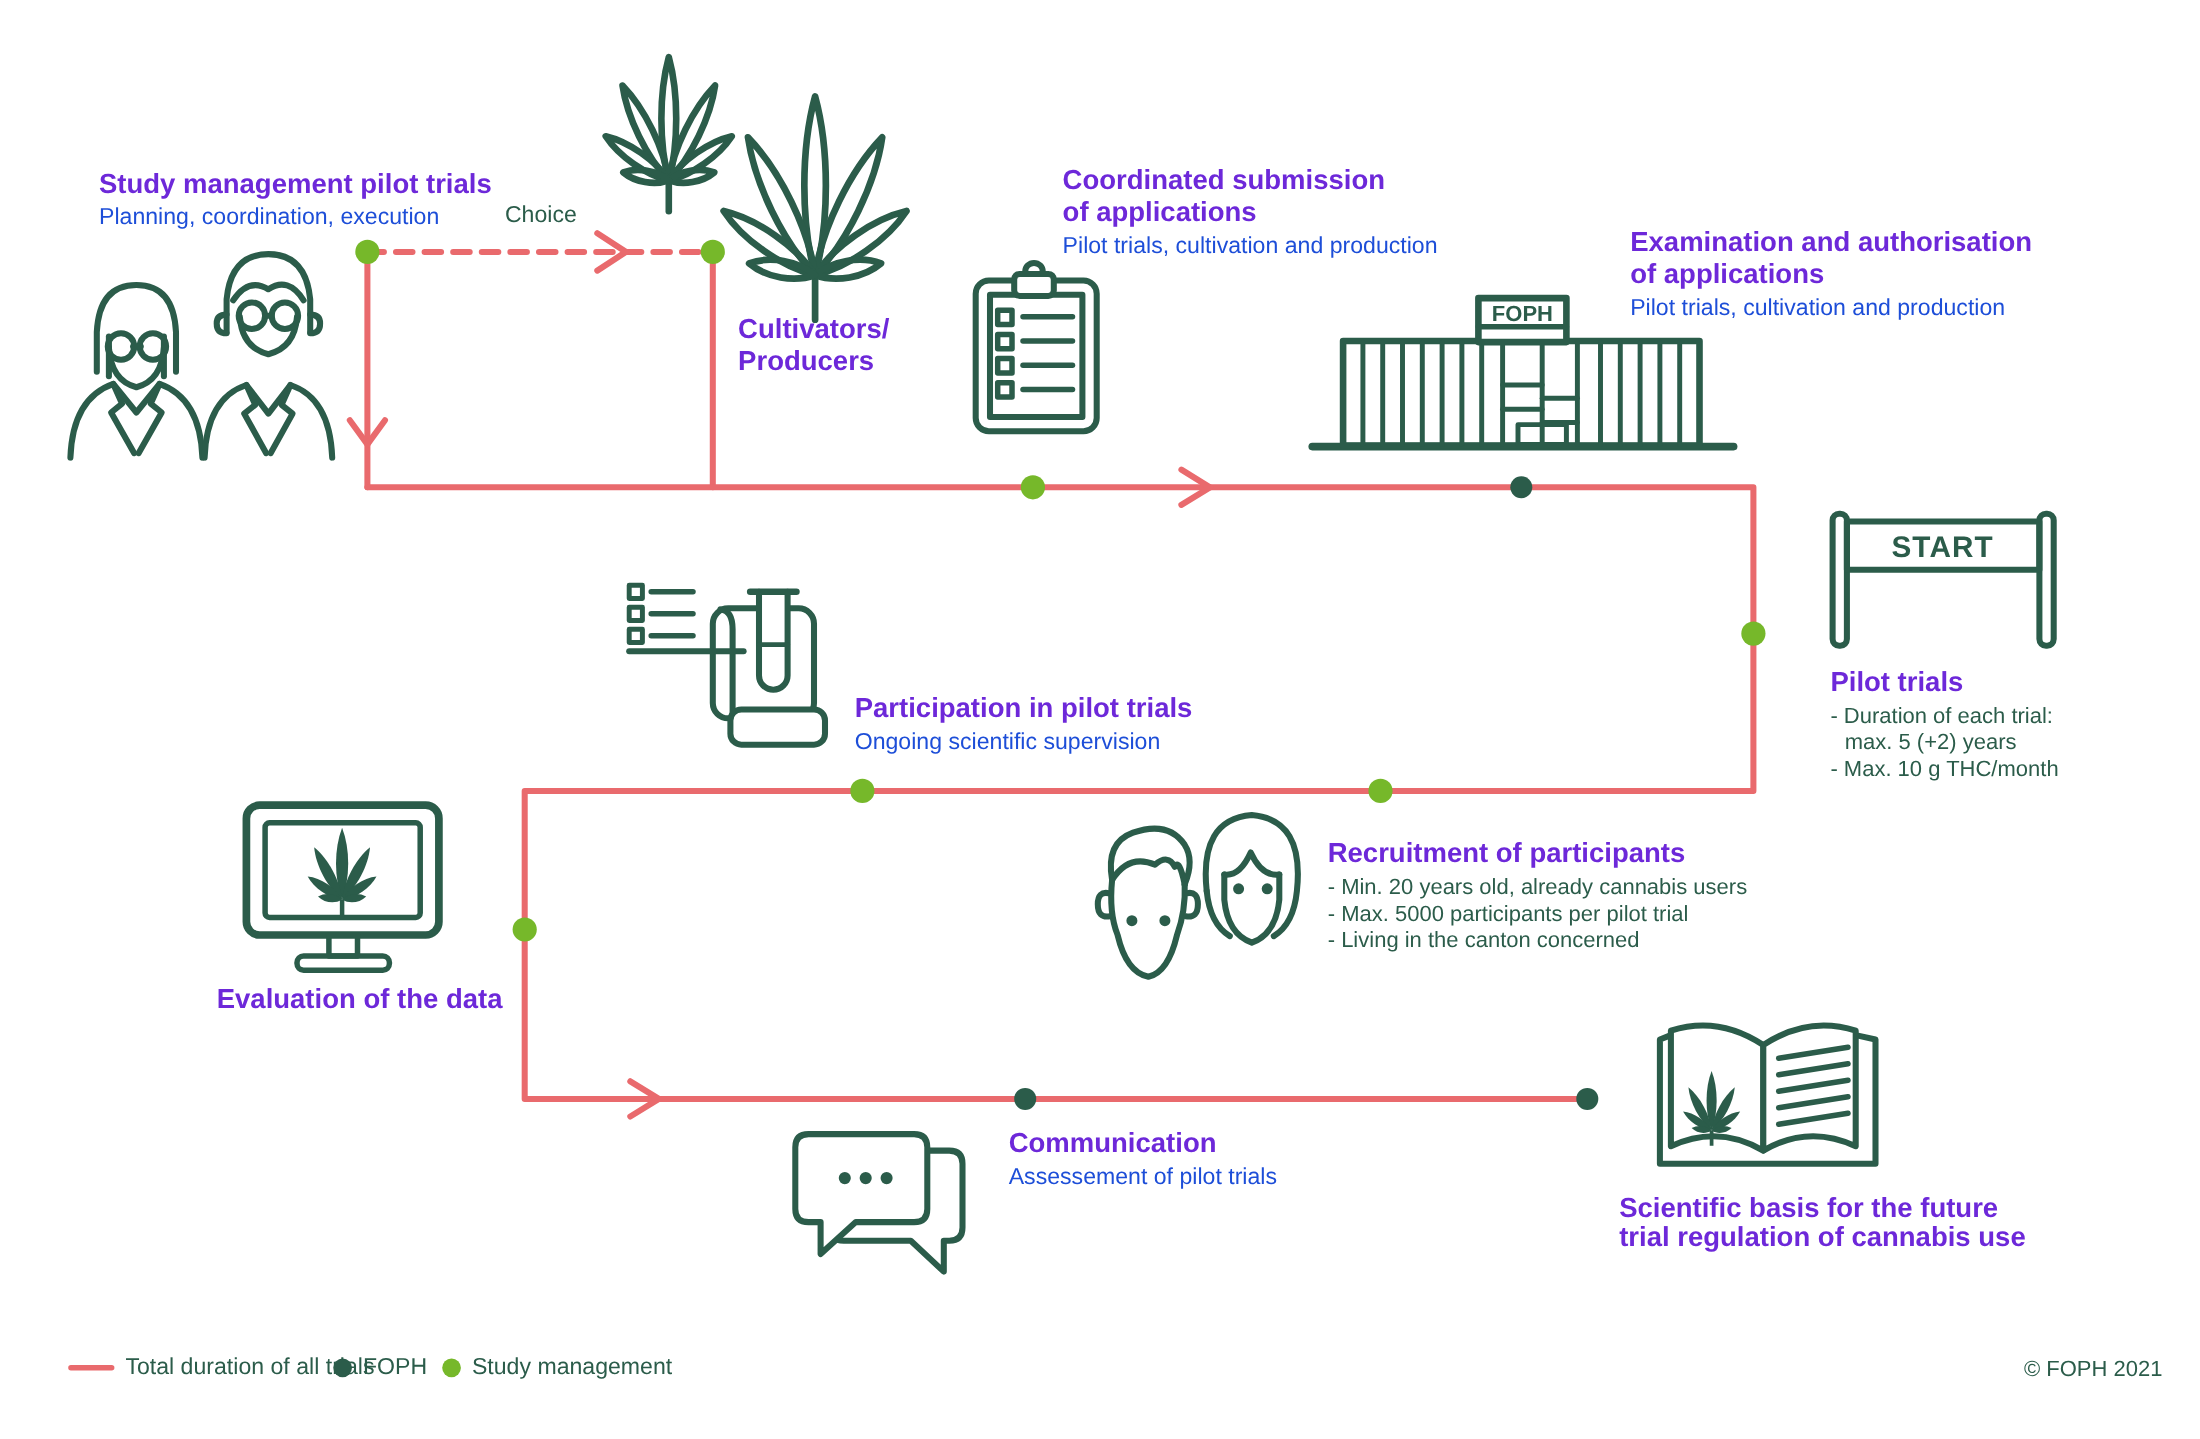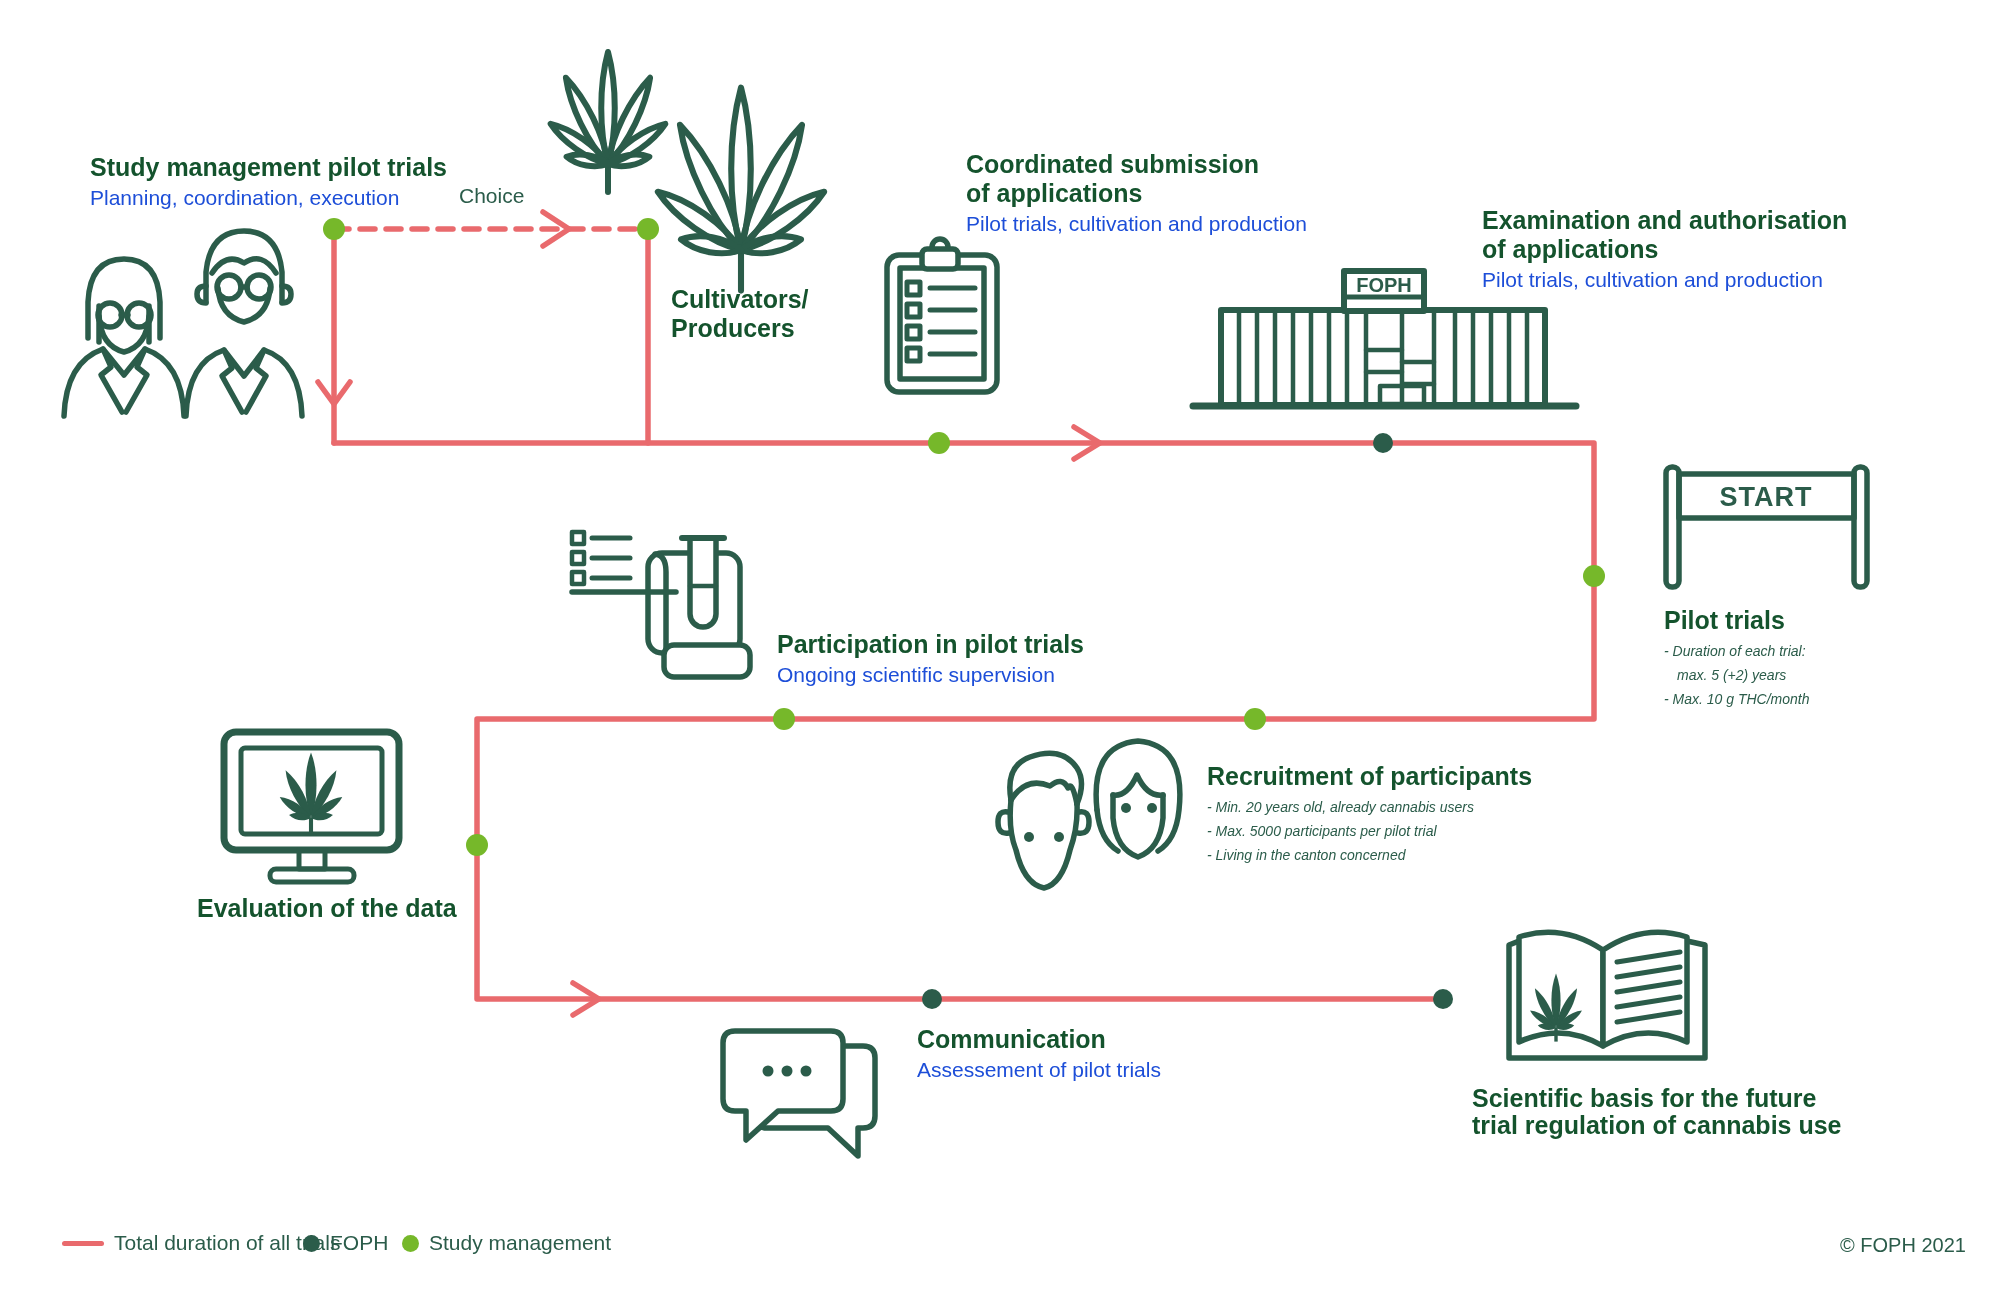--- a/index.html
+++ b/index.html
@@ -2,23 +2,23 @@
 <html><head>
 <meta charset="utf-8">
 <style>
   html,body{margin:0;padding:0;background:#fff;}
   #canvas{
     position:relative;width:2000px;height:1308px;background:#ffffff;
     font-family:"Liberation Sans",sans-serif;color:#2b5c4a;overflow:hidden;
   }
   #diagram-svg{position:absolute;left:0;top:0;}
   .label{position:absolute;white-space:nowrap;}
-  .title{font-size:25px;font-weight:bold;line-height:29px;color:#14532d;}
+  .title{font-size:25px;font-weight:bold;line-height:29px;color:#6d28d9;}
   .sub{font-size:21px;line-height:26px;margin-top:3px;color:#1d4ed8;}
-  .bullets{font-size:14px;line-height:24px;margin-top:4px;color:#2b5c4a;font-style:italic;}
+  .bullets{font-size:20px;line-height:24px;margin-top:4px;color:#2b5c4a;}
   .bullets .cont{padding-left:13px;}
   .small-label{font-size:21px;color:#2b5c4a;text-align:center;}
   .legend-label{position:absolute;font-size:21px;color:#2b5c4a;}
   .legend-dot{position:absolute;width:17px;height:17px;border-radius:50%;}
   .dot-dark{background:#2b5c4a;}
   .dot-light{background:#76b82a;}
   .legend-swatch{position:absolute;width:42px;height:5px;border-radius:3px;background:#e96a6d;}
   .copyright{position:absolute;font-size:20px;color:#2b5c4a;}
 </style>
 </head>

